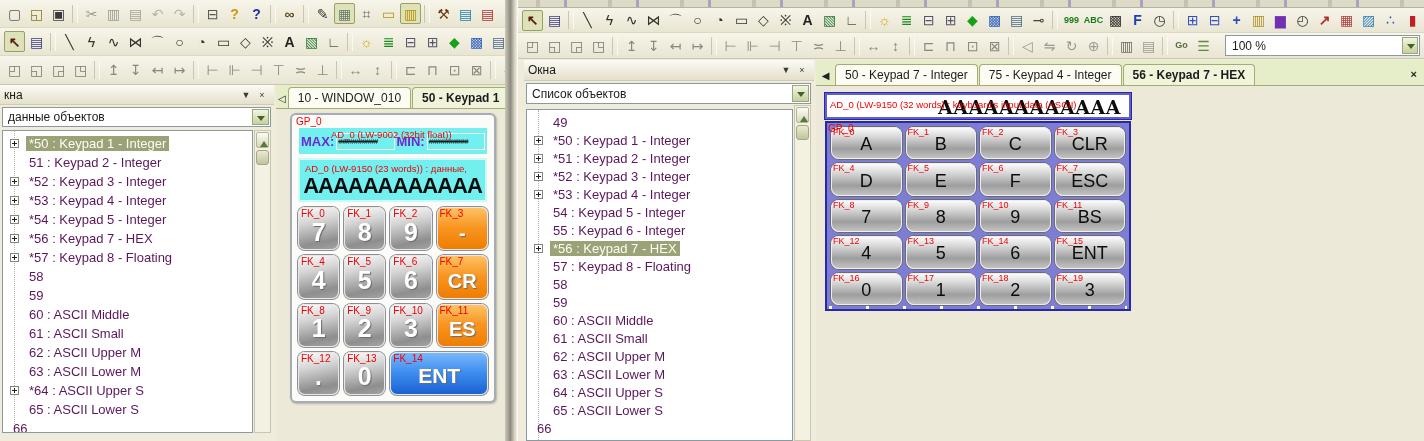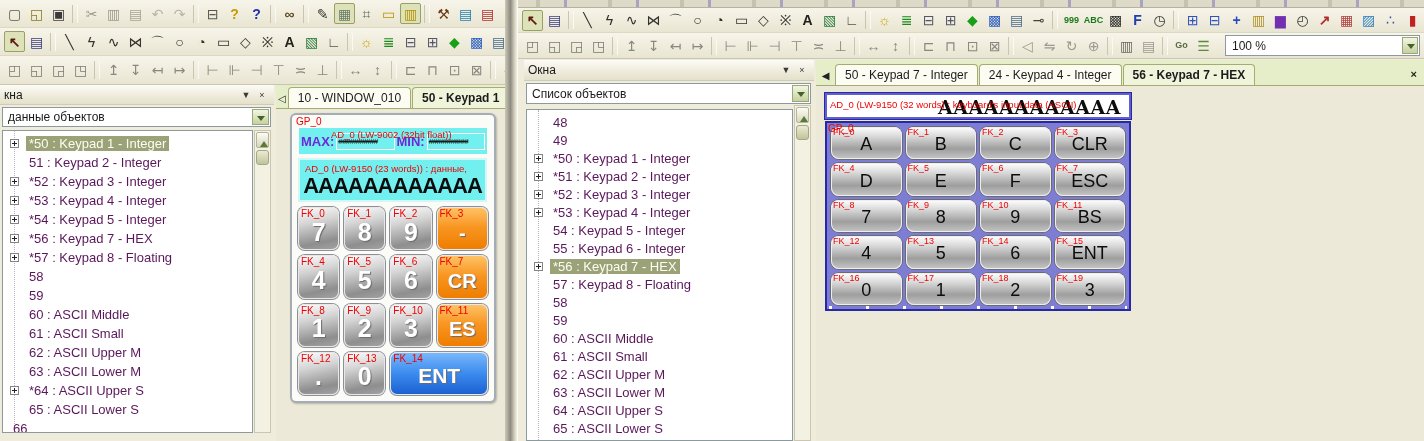--- a/index.html
+++ b/index.html
@@ -505,24 +505,20 @@
         <span class="ptitle">Окна</span>
         <span class="pbtn">▼</span>
         <span class="pbtn">×</span>
       </div>
       <div class="combo">
         <span>Список объектов</span>
         <span class="combo-arrow"></span>
       </div>
       <div class="list">
 
-      <div class="trow">
-            <span class="twisty" style="visibility: hidden;"></span>
-            <span class="ttext">48</span>
-          </div>
           <div class="trow">
             <span class="twisty" style="visibility: hidden;"></span>
             <span class="ttext">49</span>
           </div>
           <div class="trow">
             <span class="twisty"></span>
             <span class="ttext">*50 : Keypad 1 - Integer</span>
           </div>
           <div class="trow">
             <span class="twisty"></span>
@@ -594,21 +590,21 @@
         <div class="sthumb"></div>
       </div>
     </div>
 
     <div class="editor r-editor">
       <div class="tabbar">
         <span class="tabscroll">◀</span>
         <span class="tbwrap">
 
         <span class="tab">50 - Keypad 7 - Integer</span>
-            <span class="tab">24 - Keypad 4 - Integer</span>
+            <span class="tab">75 - Keypad 4 - Integer</span>
             <span class="tab active">56 - Keypad 7 - HEX</span>
           </span>
         <span class="tabclose">×</span>
       </div>
       <div class="canvas r-canvas">
         <div class="hexkp">
           <div class="hexdisp">
             <span class="hexdisp-text">AAAAAAAAAAAA</span>
             <span class="objlabel hexdisp-overlay">AD_0 (LW-9150 (32 words) : keyboard's input data (ASCII)</span>
           </div>

